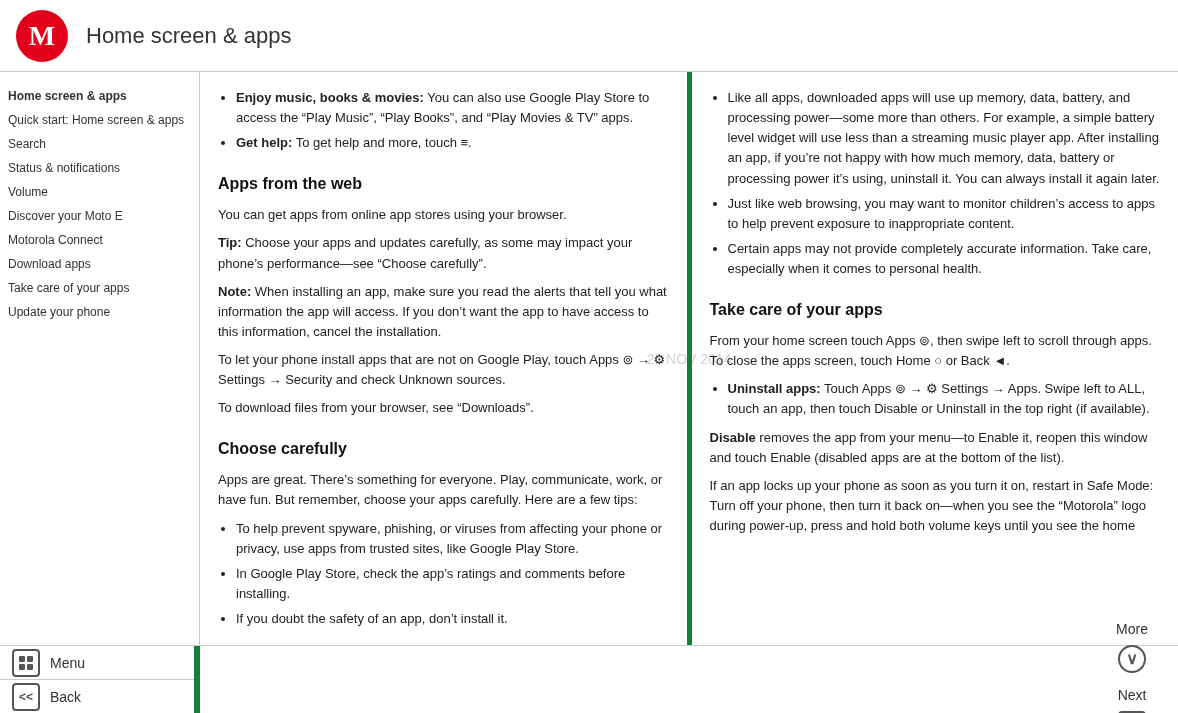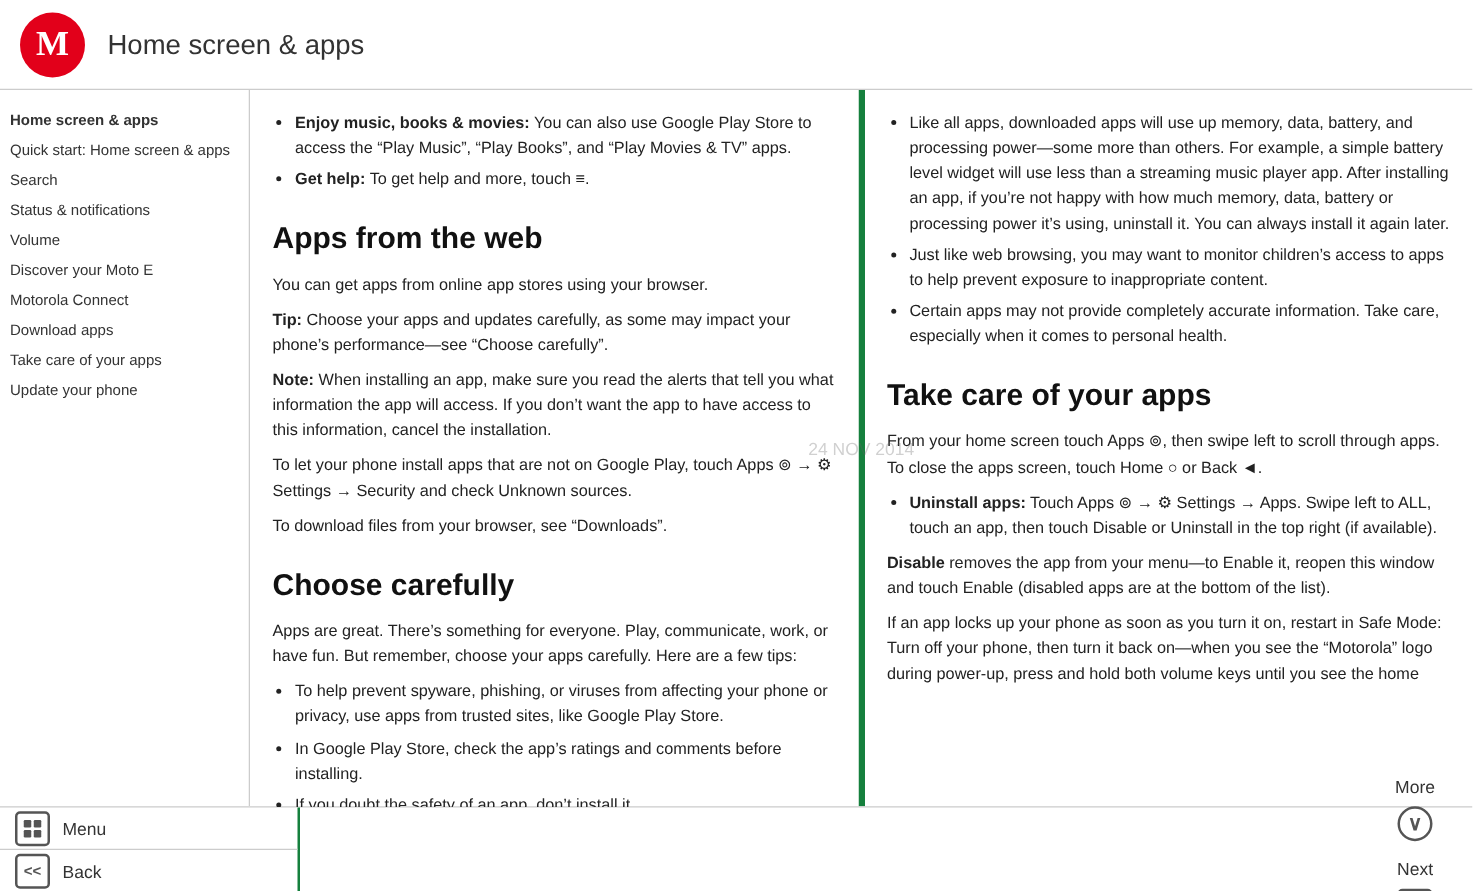--- a/index.html
+++ b/index.html
@@ -82,21 +82,21 @@
       overflow-y: auto;
       font-size: 13px;
       line-height: 1.55;
       color: #222;
     }
     .content-col:not(:last-child) {
       border-right: 5px solid #15803d;
     }
 
     .content-col h2 {
-      font-size: 24px;
+      font-size: 16px;
       font-weight: bold;
       margin-bottom: 8px;
       margin-top: 19px;
       color: #111;
     }
 
     .content-col p {
       margin-bottom: 8px;
     }
 
@@ -114,22 +114,22 @@
     .footer {
       display: flex;
       align-items: stretch;
       border-top: 1px solid #ccc;
       height: 68px;
       background: #fff;
     }
     .footer-left {
       display: flex;
       flex-direction: column;
-      width: 240px;
-      border-right: 2px solid #15803d;
+      width: 200px;
+      border-right: 6px solid #15803d;
     }
     .footer-btn {
       display: flex;
       align-items: center;
       justify-content: flex-start;
       flex: 1;
       padding: 0 12px;
       cursor: pointer;
       font-size: 14px;
       color: #333;

